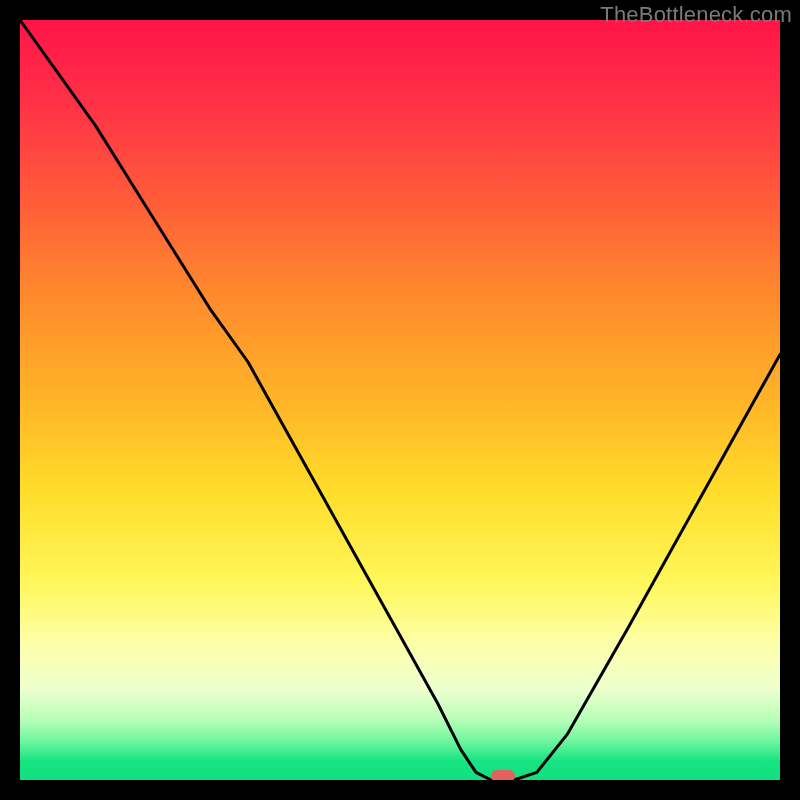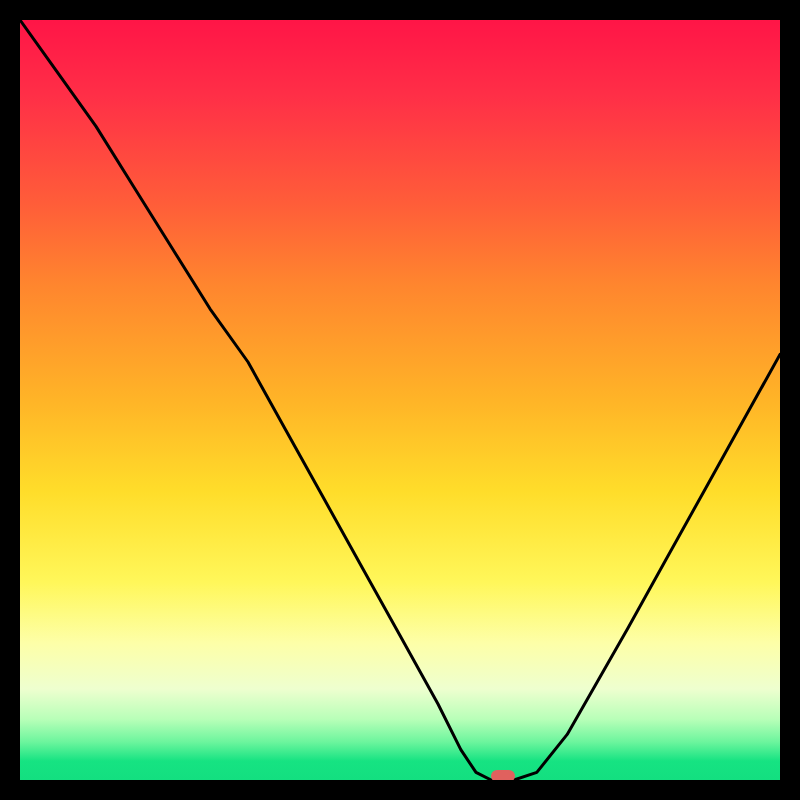--- a/index.html
+++ b/index.html
@@ -92,13 +92,14 @@
 
     <svg class="curve-svg" viewBox="0 0 760 760" preserveAspectRatio="none">
       <path id="curve-path" d="M0.0 0.0 L38.0 53.2 L76.0 106.4 L114.0 167.2 L152.0 228.0 L190.0 288.8 L228.0 342.0 L266.0 410.4 L304.0 478.8 L342.0 547.2 L380.0 615.6 L418.0 684.0 L440.8 729.6 L456.0 752.4 L471.2 760.0 L494.0 760.0 L516.8 752.4 L547.2 714.4 L577.6 661.2 L608.0 608.0 L646.0 539.6 L684.0 471.2 L722.0 402.8 L760.0 334.4" fill="none" stroke="#000" stroke-width="3" stroke-linejoin="round" stroke-linecap="round"></path>
     </svg>
 
     <div id="marker" class="marker" style="left: 482.6px; top: 756.2px; background: rgb(224, 97, 94);"></div>
   </div>
 
   <div class="axis-bottom"></div>
 
+  <div class="watermark">TheBottleneck.com</div>
 </div>
 
 </body></html>

